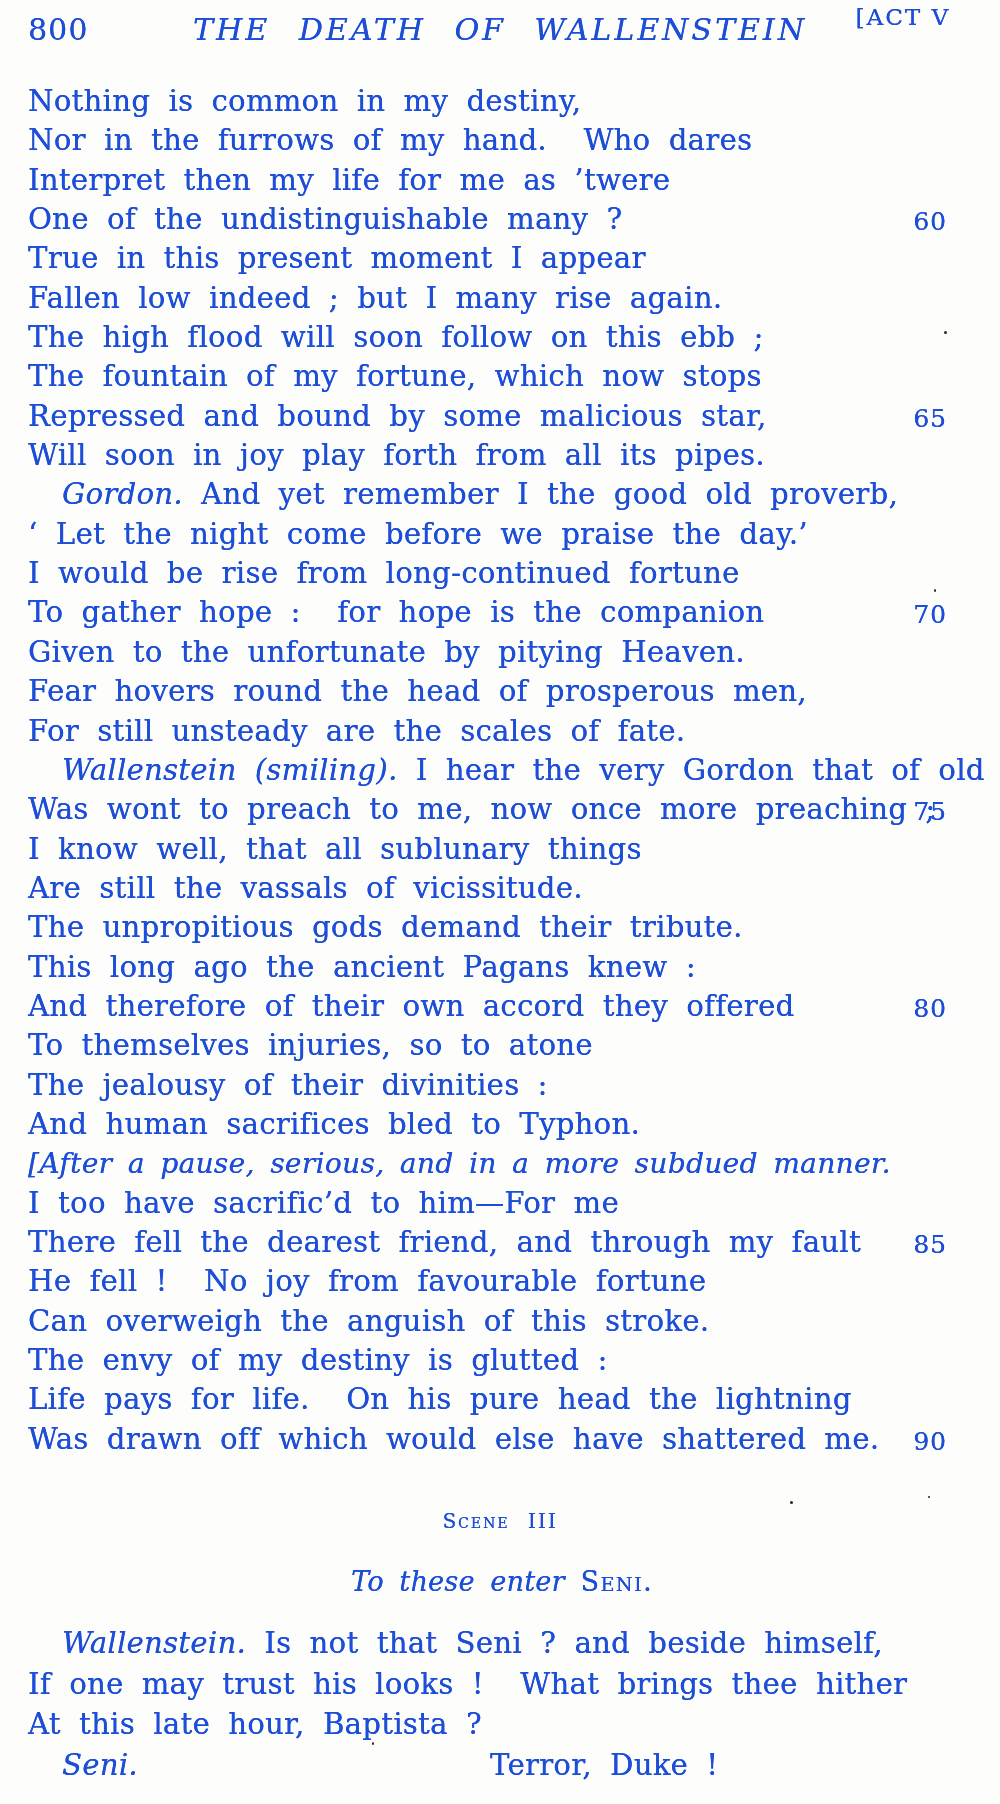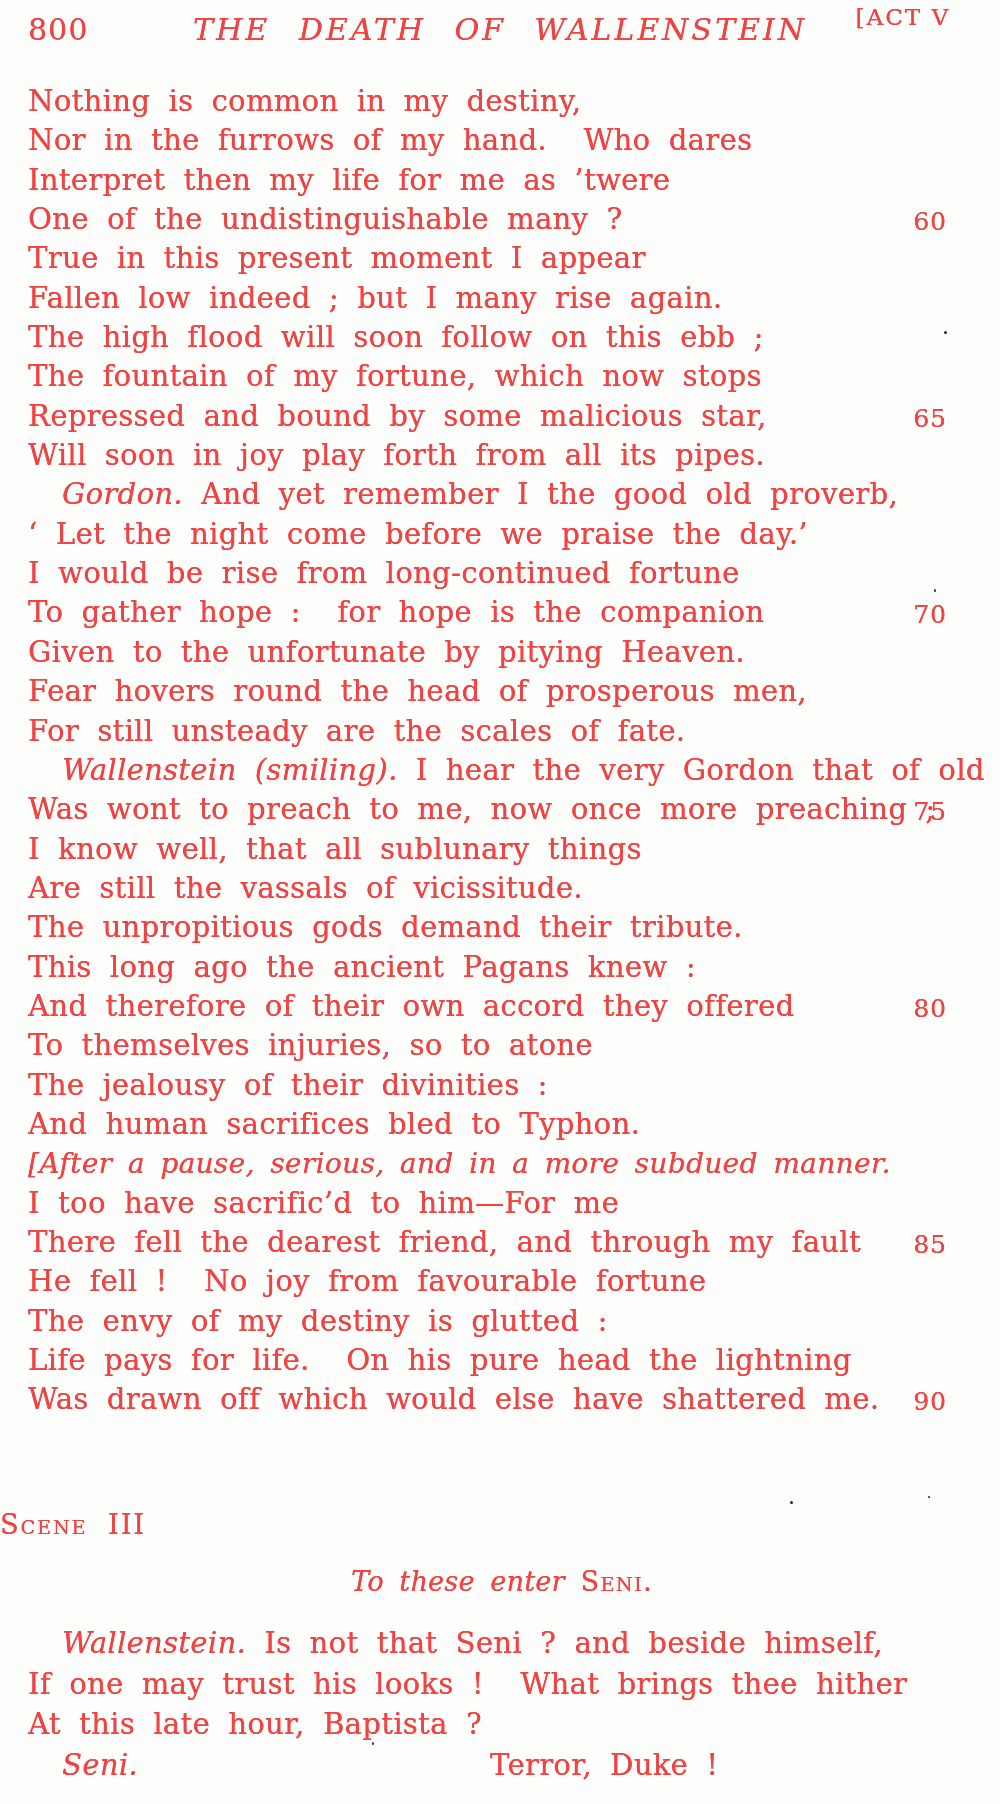--- a/index.html
+++ b/index.html
@@ -1,21 +1,21 @@
 <!DOCTYPE html>
 <html><head>
 <meta charset="utf-8">
 <style>
   html,body{margin:0;padding:0;background:#e8e8e4;}
   .page{
     position:relative;
     width:1000px;height:1804px;
     margin:0 auto;
     background:#fdfdfb;
-    color:#ef4444;
+    color:#1d4ed8;
     font-family:"DejaVu Serif", serif;
     overflow:hidden;
     text-shadow:0.25px 0 0 currentColor;
   }
   
   .pageno{
     position:absolute;left:28px;top:12px;
     font-size:30px;letter-spacing:1px;
   }
   .running-title{
@@ -45,22 +45,22 @@
   .num{
     position:absolute;right:0;top:2px;
     font-size:25px;letter-spacing:1px;
     font-variant-numeric:oldstyle-nums;
     text-indent:0;
     margin-left:8px;
   }
   
   .scene-heading{
     position:absolute;left:0;right:0;top:1509px;
-    text-align:left;
-    font-size:27px;
+    text-align:center;
+    font-size:20px;
     font-variant:small-caps;
     letter-spacing:2px;word-spacing:10px;
   }
   .scene-entrance{
     position:absolute;left:4px;right:0;top:1566px;
     text-align:center;
     font-size:27px;font-style:italic;
     word-spacing:0.25em;letter-spacing:0.01em;
   }
   .scene-entrance .sc{
@@ -119,20 +119,21 @@
       <div class="vline"><span>The unpropitious gods demand their tribute.</span></div>
       <div class="vline"><span>This long ago the ancient Pagans knew :</span></div>
       <div class="vline"><span>And therefore of their own accord they offered</span><span class="num">80</span></div>
       <div class="vline"><span>To themselves injuries, so to atone</span></div>
       <div class="vline"><span>The jealousy of their divinities :</span></div>
       <div class="vline"><span>And human sacrifices bled to Typhon.</span></div>
       <div class="vline direction"><span>[After a pause, serious, and in a more subdued manner.</span></div>
       <div class="vline"><span>I too have sacrific’d to him—For me</span></div>
       <div class="vline"><span>There fell the dearest friend, and through my fault</span><span class="num">85</span></div>
       <div class="vline"><span>He fell !  No joy from favourable fortune</span></div>
+      <div class="vline"><span>Can overweigh the anguish of this stroke.</span></div>
       <div class="vline"><span>The envy of my destiny is glutted :</span></div>
       <div class="vline"><span>Life pays for life.  On his pure head the lightning</span></div>
       <div class="vline"><span>Was drawn off which would else have shattered me.</span><span class="num">90</span></div>
     </div>
 
   <div class="scene-heading">Scene III</div>
 
   <div class="scene-entrance"><span>To these enter </span><span class="sc">Seni.</span></div>
 
   <div class="dialogue" id="dialogue">

